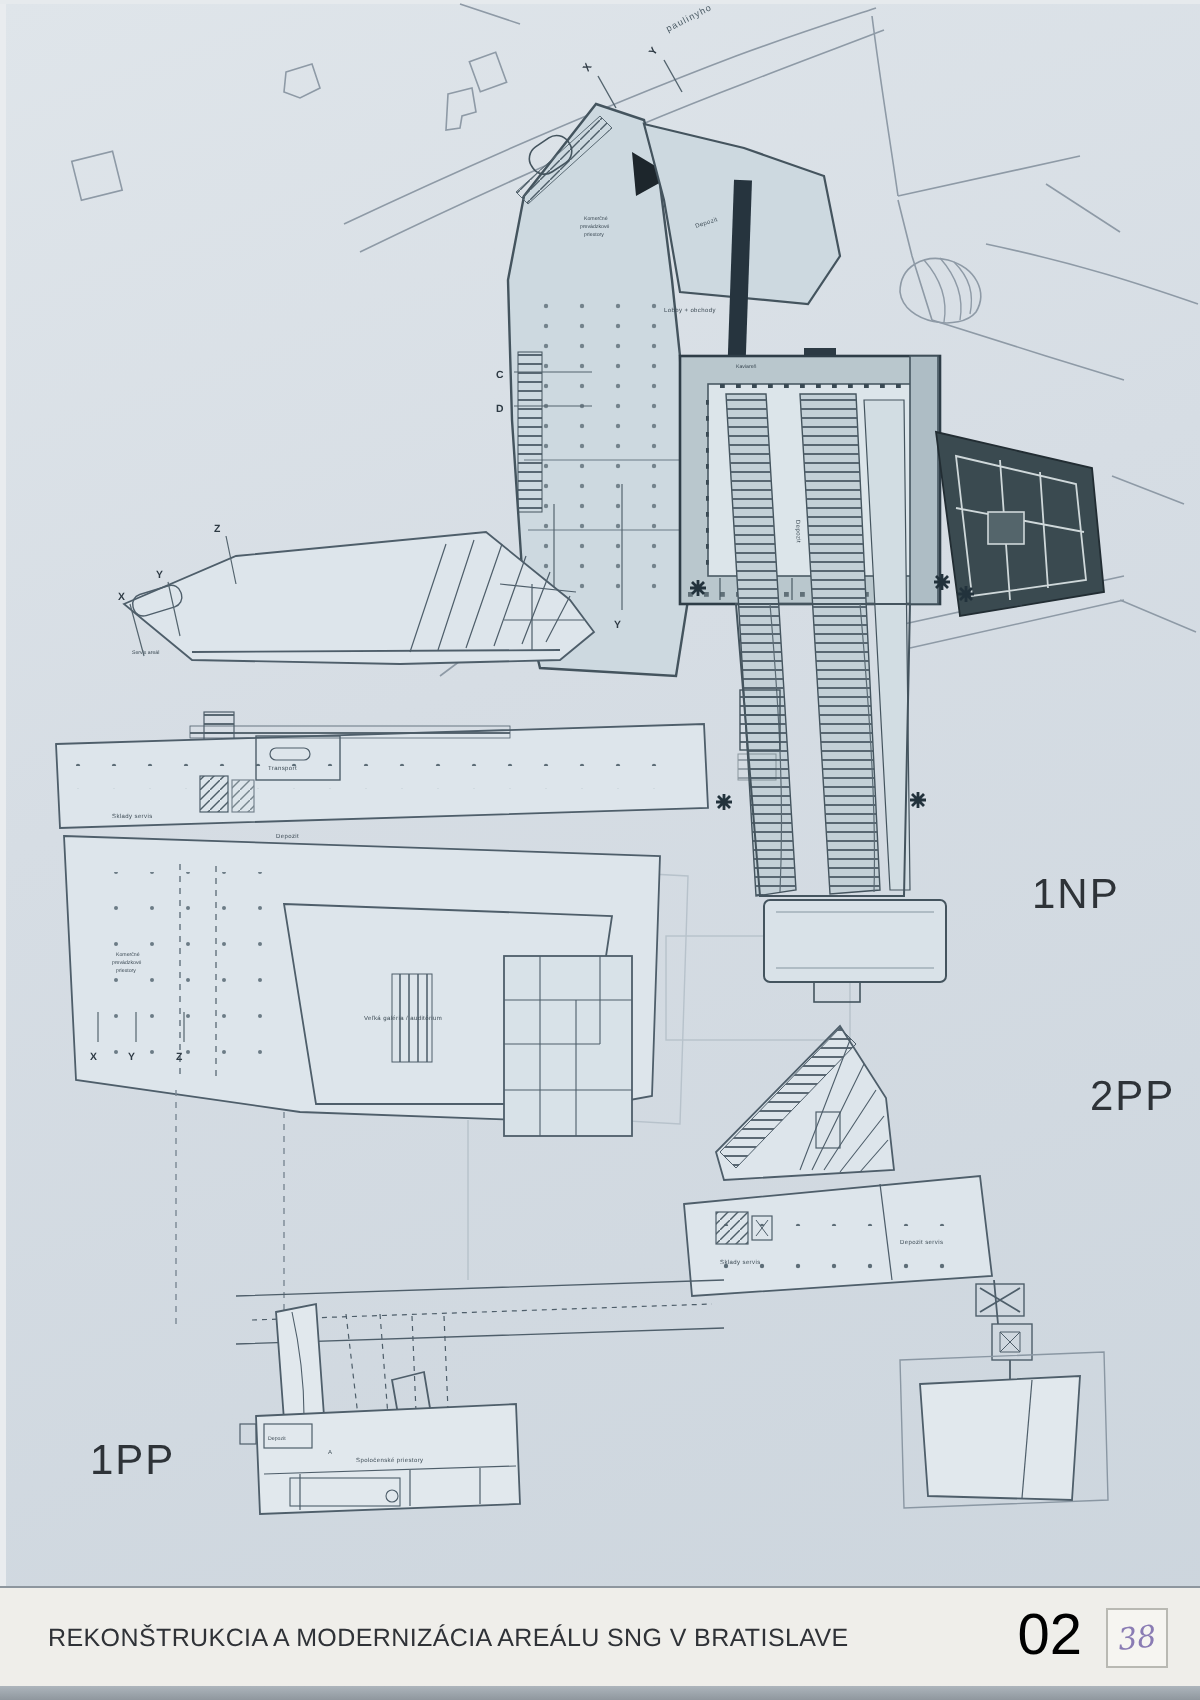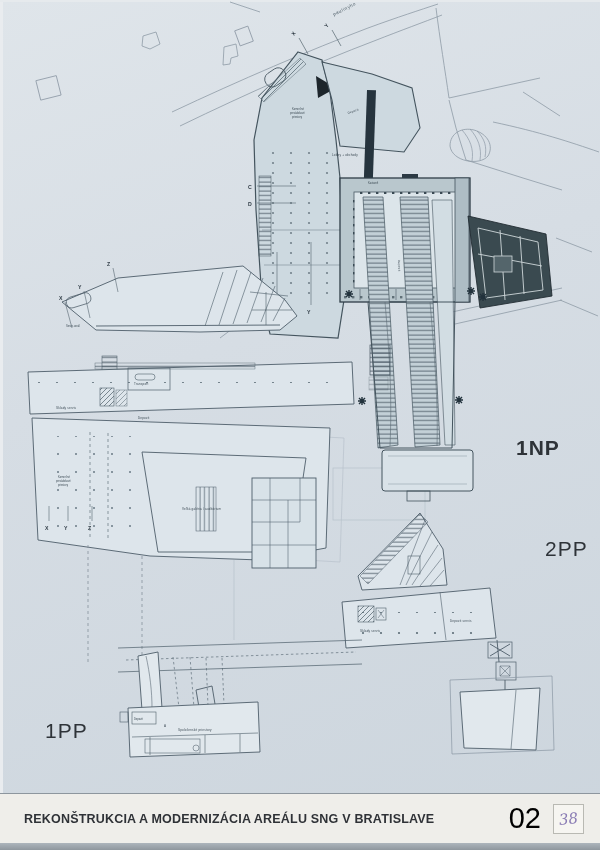--- a/index.html
+++ b/index.html
@@ -19,21 +19,21 @@
   .street{font-size:4.6px;letter-spacing:.6px;fill:#4a5a64;}
   .floor-label{
     position:absolute;color:#2e3338;font-size:21px;letter-spacing:1px;
   }
   #title-bar{
     position:absolute;left:0;top:793px;width:600px;height:49px;
     background:#efeeea;border-top:1.5px solid #8d969e;border-bottom:1px solid #9aa3ab;
     display:flex;align-items:center;
   }
   #title-text{
-    margin-left:24px;font-size:12.5px;font-weight:bold;color:#2f3237;letter-spacing:.2px;
+    margin-left:24px;font-size:12.5px;font-weight:normal;color:#2f3237;letter-spacing:.2px;
     flex:1;
   }
   #sheet-number{
     font-size:29px;color:#000000;margin-right:12px;
   }
   #hand-box{
     width:29px;height:28px;margin-right:16px;background:#f6f5f1;
     border:1px solid #b9b9b3;display:flex;align-items:center;justify-content:center;
   }
   #hand-note{
@@ -264,21 +264,21 @@
       <path d="M132,737 L258,733 M150,737 V755 M205,735 V753 M240,734 V752" stroke-width="0.6"></path>
       <rect x="145" y="739" width="55" height="14" stroke-width="0.55"></rect>
       <circle cx="196" cy="748" r="3" stroke-width="0.55"></circle>
       <rect x="120" y="712" width="8" height="10" stroke-width="0.6"></rect>
       <text class="micro2" x="134" y="720" stroke="none">Depozit</text>
       <text class="micro" x="164" y="727" stroke="none">A</text>
       <text class="micro" x="178" y="731" stroke="none">Spoločenské priestory</text>
     </g>
   </svg>
 
-  <div class="floor-label" style="left:516px;top:436px;font-weight:bold;">1NP</div>
+  <div class="floor-label" style="left:516px;top:436px;">1NP</div>
   <div class="floor-label" style="left:545px;top:537px;">2PP</div>
   <div class="floor-label" style="left:45px;top:719px;">1PP</div>
 
   <div id="title-bar">
     <div id="title-text">REKONŠTRUKCIA A MODERNIZÁCIA AREÁLU SNG V BRATISLAVE</div>
     <div id="sheet-number">02</div>
     <div id="hand-box">
       <span id="hand-note">38</span>
     </div>
   </div>

